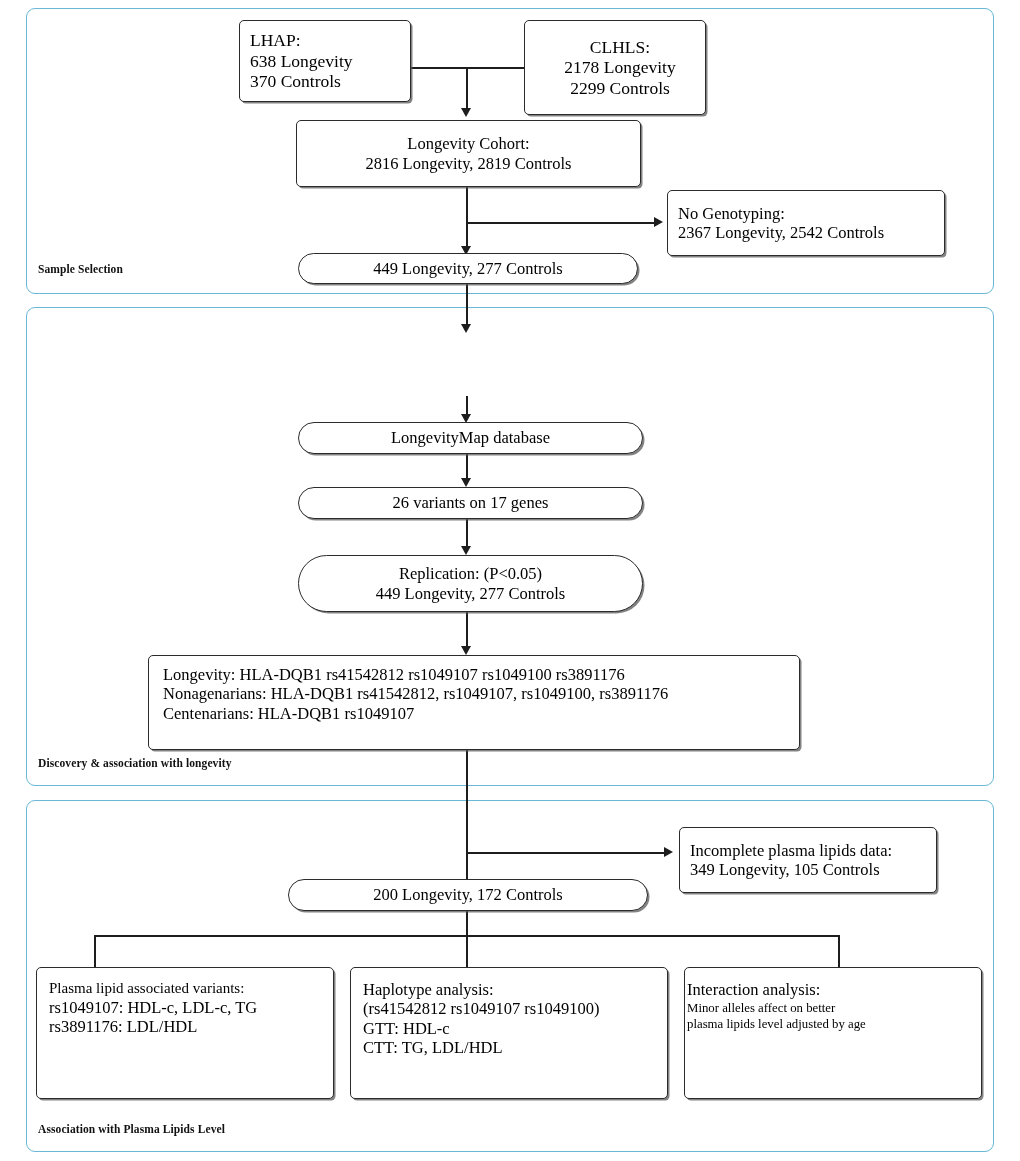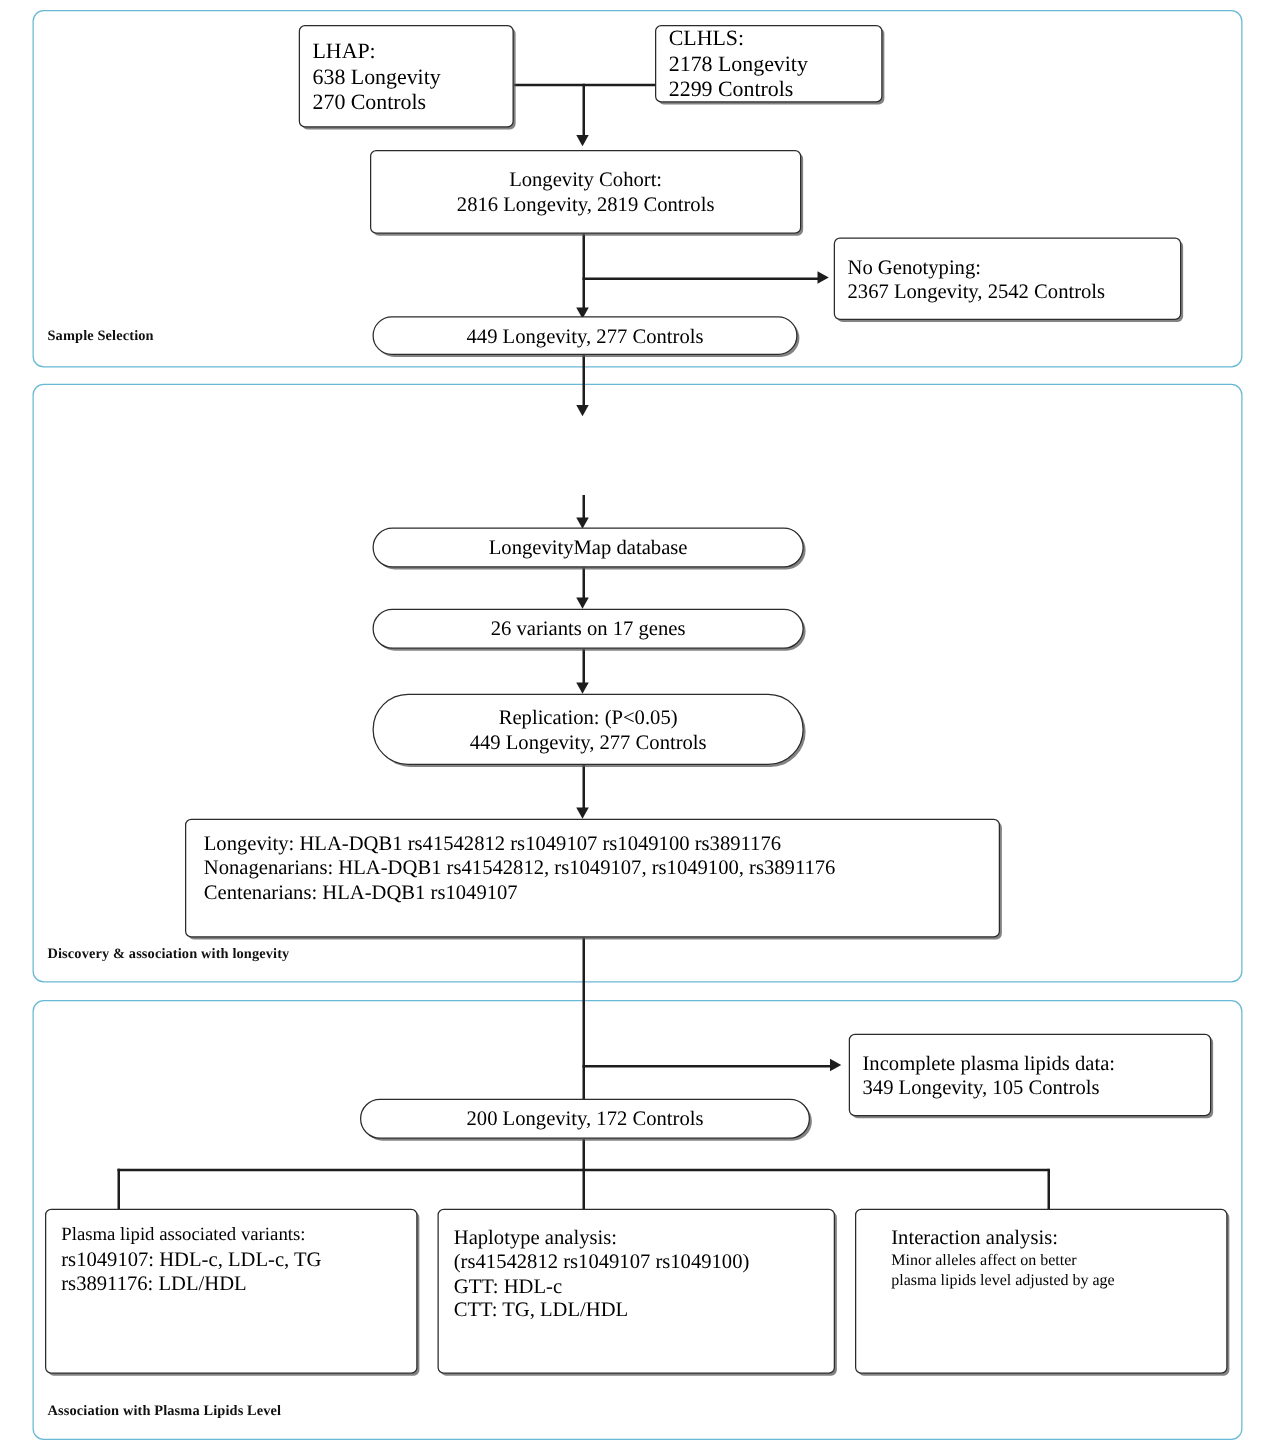--- a/index.html
+++ b/index.html
@@ -97,24 +97,24 @@
 <body>
 
 <div id="canvas">
 
   <div class="section" style="left:26px; top:8px; width:968px; height:286px;"></div>
   <div class="section-label" style="left:38px; top:263px;">Sample Selection</div>
 
   <div class="node rounded left" style="left:239px; top:20px; width:172px; height:82px;">
     <span class="line fs17">LHAP:</span>
     <span class="line fs17">638 Longevity</span>
-    <span class="line fs17">270 Controls</span>
-  </div>
-
-  <div class="node rounded left" style="left:524px; top:20px; width:182px; height:62px;">
+    <span class="line fs17">370 Controls</span>
+  </div>
+
+  <div class="node rounded left" style="left:524px; top:20px; width:182px; height:95px;align-items:center;">
     <span class="line fs17">CLHLS:</span>
     <span class="line fs17">2178 Longevity</span>
     <span class="line fs17">2299 Controls</span>
   </div>
 
   <div class="hline" style="left:411px; top:67px; width:113px;"></div>
   <div class="vline" style="left:466px; top:67px; height:43px;"></div>
   <div class="arrowhead arrow-down" style="left:461px; top:108px;"></div>
 
   <div class="node rounded center" style="left:296px; top:120px; width:345px; height:67px;">
@@ -176,21 +176,21 @@
   </div>
 
   <div class="section" style="left:26px; top:800px; width:968px; height:352px;"></div>
   <div class="section-label" style="left:38px; top:1123px;">Association with Plasma Lipids Level</div>
 
   <div class="vline" style="left:466px; top:750px; height:133px;"></div>
 
   <div class="hline" style="left:466px; top:852px; width:200px;"></div>
   <div class="arrowhead arrow-right" style="left:664px; top:847px;"></div>
 
-  <div class="node rounded left" style="left:679px; top:827px; width:290px; height:66px;">
+  <div class="node rounded left" style="left:679px; top:827px; width:258px; height:66px;">
     <span class="line fs16">Incomplete plasma lipids data:</span>
     <span class="line fs16">349 Longevity, 105 Controls</span>
   </div>
 
   <div class="node pill center" style="left:288px; top:879px; width:360px; height:32px; background:#ffffff; z-index:6;">
     <span class="line fs16">200 Longevity, 172 Controls</span>
   </div>
 
   <div class="vline" style="left:466px; top:911px; height:26px;"></div>
   <div class="hline" style="left:94px; top:935px; width:745px;"></div>
@@ -204,19 +204,19 @@
     <span class="line fs16">rs3891176: LDL/HDL</span>
   </div>
 
   <div class="node rounded left" style="left:350px; top:967px; width:318px; height:132px; justify-content:flex-start; padding-top:12px; padding-left:12px;">
     <span class="line fs16">Haplotype analysis:</span>
     <span class="line fs16">(rs41542812 rs1049107 rs1049100)</span>
     <span class="line fs16">GTT: HDL-c</span>
     <span class="line fs16">CTT: TG, LDL/HDL</span>
   </div>
 
-  <div class="node rounded left" style="left:684px; top:967px; width:298px; height:132px; justify-content:flex-start; padding-top:12px; padding-left:28px;">
+  <div class="node rounded left" style="left:684px; top:967px; width:298px; height:132px; justify-content:flex-start; padding-top:12px; padding-left:2px;">
     <span class="line fs16">Interaction analysis:</span>
     <span class="line fs13" style="margin-top:2px;">Minor alleles affect on better</span>
     <span class="line fs13">plasma lipids level adjusted by age</span>
   </div>
 
 </div>
 
 </body></html>

